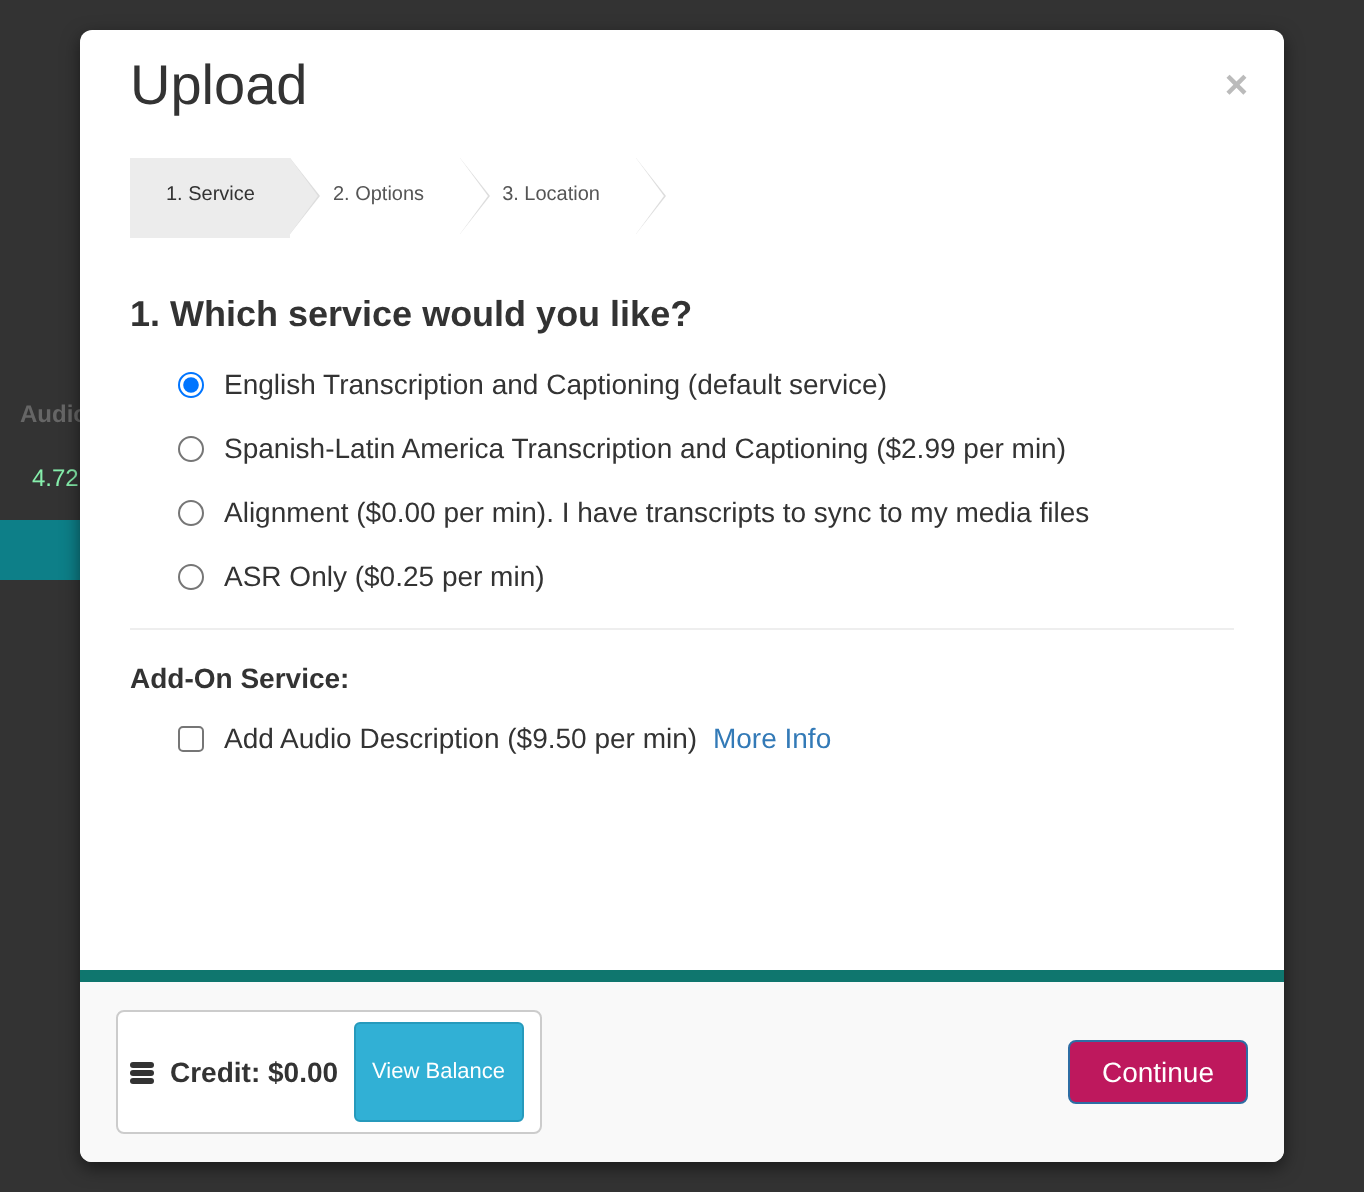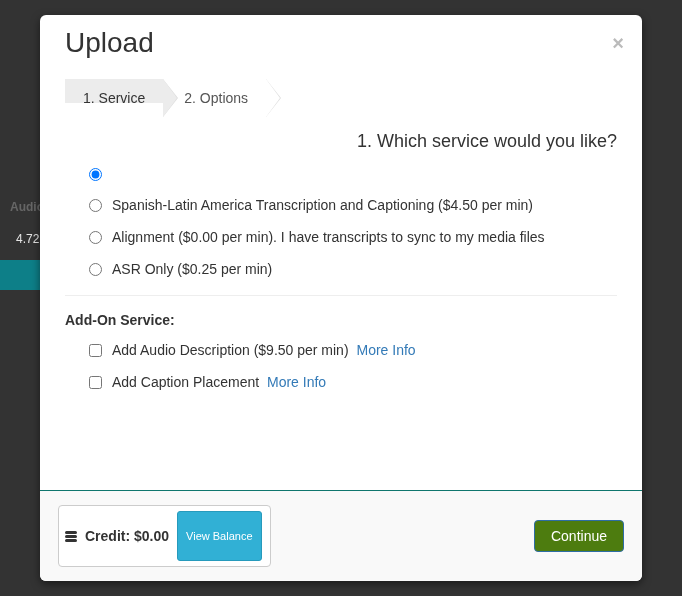--- a/index.html
+++ b/index.html
@@ -23,21 +23,21 @@
     left: 10px;
     top: 200px;
     color: #666;
     font-size: 12px;
     font-weight: bold;
   }
   .bg-hint2 {
     position: absolute;
     left: 16px;
     top: 232px;
-    color: #e5e5e5;
+    color: #86efac;
     font-size: 12px;
   }
   .bg-teal {
     position: absolute;
     left: 0;
     top: 260px;
     width: 40px;
     height: 30px;
     background: #0d7f88;
   }
@@ -78,24 +78,24 @@
     flex: 1;
     padding: 10px 25px 20px;
     overflow: auto;
   }
   .steps {
     display: flex;
     margin-bottom: 28px;
   }
   .step {
     position: relative;
-    height: 24px;
+    height: 40px;
     line-height: 38px;
     padding: 0 18px 0 21px;
-    font-size: 14px;
+    font-size: 10px;
     color: #555;
     background: #fff;
   }
   .step.active {
     background: #ececec;
     color: #333;
   }
   .step::after {
     content: "";
     position: absolute;
@@ -115,24 +115,23 @@
     right: -15px;
     top: 0;
     border-top: 19px solid transparent;
     border-bottom: 19px solid transparent;
     border-left: 15px solid #ddd;
     z-index: 1;
   }
   .step:first-child { padding-left: 18px; }
   .heading {
     font-size: 18px;
-    font-weight: normal;
+    font-weight: bold;
     margin-bottom: 16px;
     color: #333;
-    text-align: right;
   }
   .options {
     padding-left: 24px;
   }
   .option-row {
     display: flex;
     align-items: center;
     gap: 10px;
     margin-bottom: 16px;
     font-size: 14px;
@@ -156,21 +155,21 @@
     color: #333;
   }
   .more-info {
     color: #337ab7;
     text-decoration: none;
     margin-left: 4px;
     cursor: pointer;
     text-align: right;
   }
   .modal-footer {
-    border-top: 1px solid #0f766e;
+    border-top: 6px solid #0f766e;
     background: #f9f9f9;
     padding: 14px 18px;
     display: flex;
     align-items: center;
     justify-content: space-between;
     border-radius: 0 0 6px 6px;
   }
   .credit-box {
     display: flex;
     align-items: center;
@@ -199,21 +198,21 @@
   .btn-sm {
     background: #31b0d5;
     border: 1px solid #269abc;
     color: #fff;
     font-size: 11px;
     padding: 18px 8px;
     border-radius: 3px;
     cursor: pointer;
   }
   .btn-continue {
-    background: #4d7c0f;
+    background: #be185d;
     border: 1px solid #2e6da4;
     color: #fff;
     font-size: 14px;
     padding: 7px 16px;
     border-radius: 4px;
     cursor: pointer;
   }
 </style>
 </head>
 <body>
@@ -229,58 +228,53 @@
   <div class="modal-header">
     <h2>Upload</h2>
     <button class="close-x">×</button>
   </div>
 
   <div class="modal-body">
 
     <div class="steps">
       <div class="step active">1. Service</div>
       <div class="step">2. Options</div>
+      <div class="step">3. Location</div>
     </div>
 
     <div class="heading">1. Which service would you like?</div>
 
     <div class="options">
       <label class="option-row">
         <input type="radio" name="svc" checked="" style="">
+        <span>English Transcription and Captioning (default service)</span>
       </label>
       <label class="option-row">
         <input type="radio" name="svc" style="">
-        <span>Spanish-Latin America Transcription and Captioning ($4.50 per min)</span>
+        <span>Spanish-Latin America Transcription and Captioning ($2.99 per min)</span>
       </label>
       <label class="option-row">
         <input type="radio" name="svc" style="">
         <span>Alignment ($0.00 per min). I have transcripts to sync to my media files</span>
       </label>
       <label class="option-row">
         <input type="radio" name="svc" style="">
         <span>ASR Only ($0.25 per min)</span>
       </label>
     </div>
 
     <hr class="sep">
 
     <div class="addon-h">Add-On Service:</div>
 
     <div class="options">
       <label class="option-row">
         <input type="checkbox" style="">
         <span>
           <span>Add Audio Description ($9.50 per min)</span>
-          <a class="more-info">More Info</a>
-        </span>
-      </label>
-      <label class="option-row">
-        <input type="checkbox" style="">
-        <span>
-          <span>Add Caption Placement</span>
           <a class="more-info">More Info</a>
         </span>
       </label>
     </div>
 
   </div>
 
   <div class="modal-footer">
     <div class="credit-box">
       <div class="db-icon">

